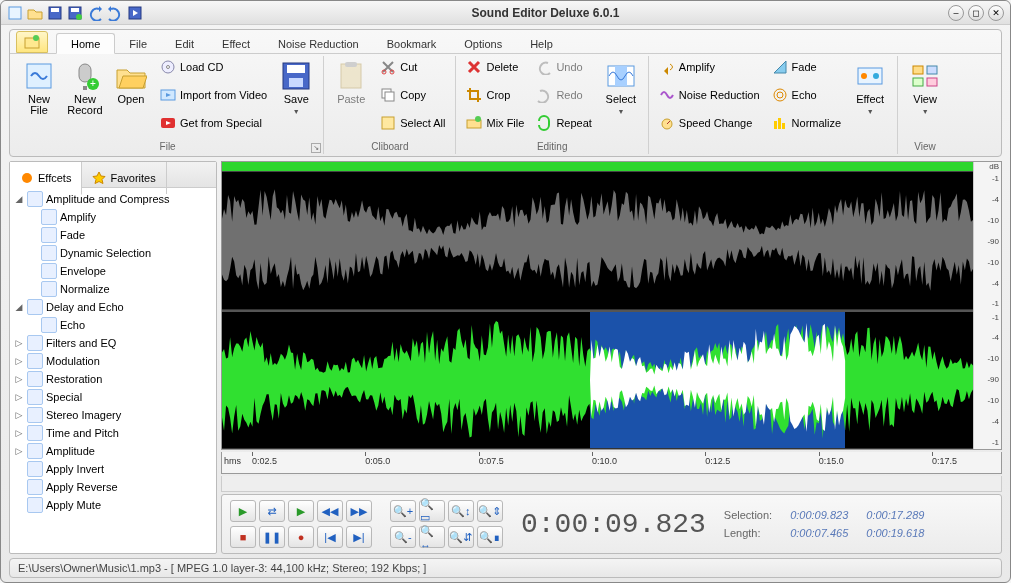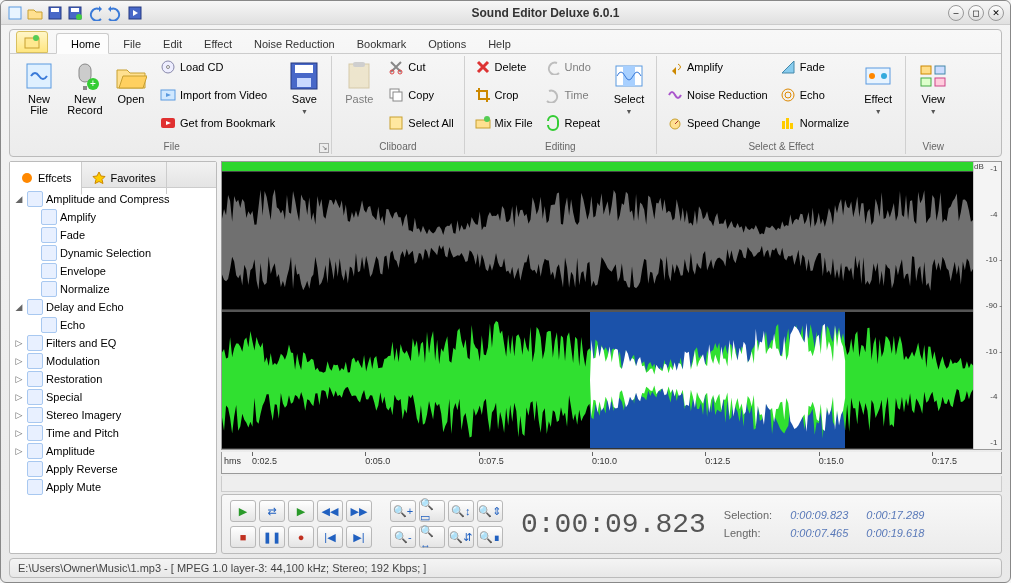--- a/index.html
+++ b/index.html
@@ -8,21 +8,21 @@
 .titlebar { height: 24px; display: flex; align-items: center; padding: 0 6px; background: linear-gradient(#f7f7f7,#e0e0e0); border-radius: 6px 6px 0 0; border-bottom:1px solid #ccc;}
 .qat { display: flex; gap: 4px; }
 .qat .ico { width:16px; height:16px; }
 .title { flex:1; text-align:center; font-size:12px; font-weight:bold; color:#333;}
 .winbtns { display:flex; gap:4px;}
 .winbtn { width:16px; height:16px; border:1px solid #999; border-radius:50%; background:linear-gradient(#fff,#ddd); display:flex; align-items:center; justify-content:center; font-size:9px; cursor:pointer;}
 
 .ribbonbar { height: 128px; border:1px solid #bbb; margin:4px 8px 0 8px; border-radius:4px; background:linear-gradient(#f8f8f8,#ececec); display:flex; flex-direction:column;}
 .tabs { height:24px; display:flex; align-items:flex-end; padding-left:6px; gap:0; border-bottom:1px solid #ccc; font-size:11px;}
 .apptab { width:32px; height:22px; background:linear-gradient(#fff6c8,#ffe680); border:1px solid #d8c060; border-radius:3px 3px 0 0; margin-right:8px; display:flex;align-items:center;justify-content:center;}
-.tab { padding: 4px 8px 3px 14px; color:#333; cursor:pointer;}
+.tab { padding: 4px 14px 3px 14px; color:#333; cursor:pointer;}
 .tab.active { background:#fdfdfd; border:1px solid #ccc; border-bottom:1px solid #fdfdfd; border-radius:3px 3px 0 0; margin-bottom:-1px; color:#000;}
 .ribbon-content { flex:1; display:flex; padding:2px;}
 .group { border-right:1px solid #d0d0d0; padding:2px 6px 0 6px; display:flex; flex-direction:column; position:relative;}
 .group-body { flex:1; display:flex; align-items:flex-start; gap:4px;}
 .group-label { font-size:10px; color:#666; text-align:center; height:14px; line-height:14px;}
 .vbtn { display:flex; flex-direction:column; align-items:center; width:42px; padding:2px; cursor:pointer; font-size:11px; line-height:11px; text-align:center;}
 .vbtn .icobox { width:32px; height:32px; margin-bottom:2px; display:flex;align-items:center;justify-content:center;}
 .vbtn .drop { font-size:7px; color:#555; margin-top:1px;}
 .stack { display:flex; flex-direction:column; gap:10px;}
 .hbtn { display:flex; align-items:center; gap:4px; padding:1px 4px; font-size:11px; cursor:pointer; white-space:nowrap;}
@@ -39,21 +39,21 @@
 .tw { display:inline-block; width:10px; text-align:center; color:#666; font-size:9px;}
 .tico { width:16px; height:16px; flex-shrink:0; background:#e8f0ff; border:1px solid #a8c8f0; border-radius:2px;}
 .indent1{padding-left:16px;}
 
 .editor { flex:1; display:flex; flex-direction:column; gap:2px;}
 .wavewrap { flex:1; border:1px solid #999; background:#fff; display:flex; position:relative;}
 .waves { flex:1; display:flex; flex-direction:column;}
 .greenbar { height:10px; background:#2dd62d; border-bottom:1px solid #444;}
 .channel { flex:1; background:#000; position:relative; border-bottom:1px solid #333;}
 .channel + .channel { border-top:2px solid #555;}
-.dbcol { width:28px; background:#f4f4f4; border-left:1px solid #ccc; display:flex; flex-direction:row; font-size:8px; color:#444;}
+.dbcol { width:28px; background:#f4f4f4; border-left:1px solid #ccc; display:flex; flex-direction:column; font-size:8px; color:#444;}
 .dblabels { flex:1; display:flex; flex-direction:column; justify-content:space-between; align-items:flex-end; padding:2px 2px 2px 0;}
 .dbhead { height:10px; text-align:right; padding-right:2px;}
 .selection { position:absolute; top:0; bottom:0; background:#2060c8; opacity:0.85;}
 .timeaxis { height:22px; background:#f4f4f4; border:1px solid #999; border-top:none; display:flex; font-size:9px; color:#333; position:relative;}
 .timeaxis .tlabel { position:absolute; top:4px;}
 .timeaxis .hms{ left:2px;}
 .hscroll{ height:16px; background:#eee; border:1px solid #ccc; border-top:none;}
 
 .controls { height:60px; border:1px solid #bbb; border-radius:3px; background:linear-gradient(#f8f8f8,#ececec); display:flex; align-items:center; padding:4px 8px; gap:18px;}
 .btnrow { display:flex; gap:3px;}
@@ -196,21 +196,21 @@
                 </span>
                 <span>Import from Video</span>
               </div>
             <div class="hbtn">
                 <span class="ico">
                   <svg width="16" height="16">
                     <rect x="1" y="3" width="14" height="10" rx="2" fill="#e03030"></rect>
                     <path d="M6 6l5 2-5 2z" fill="#fff"></path>
                   </svg>
                 </span>
-                <span>Get from Bookmark</span>
+                <span>Get from Special</span>
               </div>
           </div>
           <div class="vbtn">
               <div class="icobox">
                 <svg width="32" height="32">
                   <rect x="3" y="3" width="26" height="26" fill="#4868c8" stroke="#243880"></rect>
                   <rect x="7" y="5" width="18" height="8" fill="#fff"></rect>
                   <rect x="9" y="18" width="14" height="9" fill="#c8d8ff"></rect>
                 </svg>
               </div>
@@ -303,21 +303,21 @@
                   </svg>
                 </span>
                 <span>Undo</span>
               </div>
             <div class="hbtn" style="opacity:.5">
                 <span class="ico">
                   <svg width="16" height="16">
                     <path d="M4 4a6 6 0 1 1-2 10" fill="none" stroke="#888" stroke-width="2"></path>
                   </svg>
                 </span>
-                <span>Time</span>
+                <span>Redo</span>
               </div>
             <div class="hbtn">
                 <span class="ico">
                   <svg width="16" height="16">
                     <path d="M3 6a5 5 0 0 1 10 0v4a5 5 0 0 1-10 0" fill="none" stroke="#3c3" stroke-width="2"></path>
                   </svg>
                 </span>
                 <span>Repeat</span>
               </div>
           </div>
@@ -400,21 +400,20 @@
                 <svg width="32" height="32">
                   <rect x="4" y="8" width="24" height="16" fill="#e8f4ff" stroke="#5a9ae0"></rect>
                   <circle cx="10" cy="16" r="3" fill="#f80"></circle>
                   <circle cx="22" cy="16" r="3" fill="#3ad"></circle>
                 </svg>
               </div>
               <span>Effect</span>
               <span class="drop">▼</span>
             </div>
         </div>
-        <div class="group-label">Select &amp; Effect</div>
       </div>
 
       <div class="group" style="border-right:none">
         <div class="group-body">
           <div class="vbtn">
               <div class="icobox">
                 <svg width="32" height="32">
                   <rect x="4" y="6" width="10" height="8" fill="#fd8" stroke="#c80"></rect>
                   <rect x="18" y="6" width="10" height="8" fill="#cdf" stroke="#48a"></rect>
                   <rect x="4" y="18" width="10" height="8" fill="#dfc" stroke="#4a4"></rect>
@@ -515,20 +514,25 @@
           </div>
           <div class="tnode indent0">
             <span class="tw">▷</span>
             <span class="tico"></span>
             <span>Time and Pitch</span>
           </div>
           <div class="tnode indent0">
             <span class="tw">▷</span>
             <span class="tico"></span>
             <span>Amplitude</span>
+          </div>
+          <div class="tnode indent0">
+            <span class="tw"></span>
+            <span class="tico"></span>
+            <span>Apply Invert</span>
           </div>
           <div class="tnode indent0">
             <span class="tw"></span>
             <span class="tico"></span>
             <span>Apply Reverse</span>
           </div>
           <div class="tnode indent0">
             <span class="tw"></span>
             <span class="tico"></span>
             <span>Apply Mute</span>

